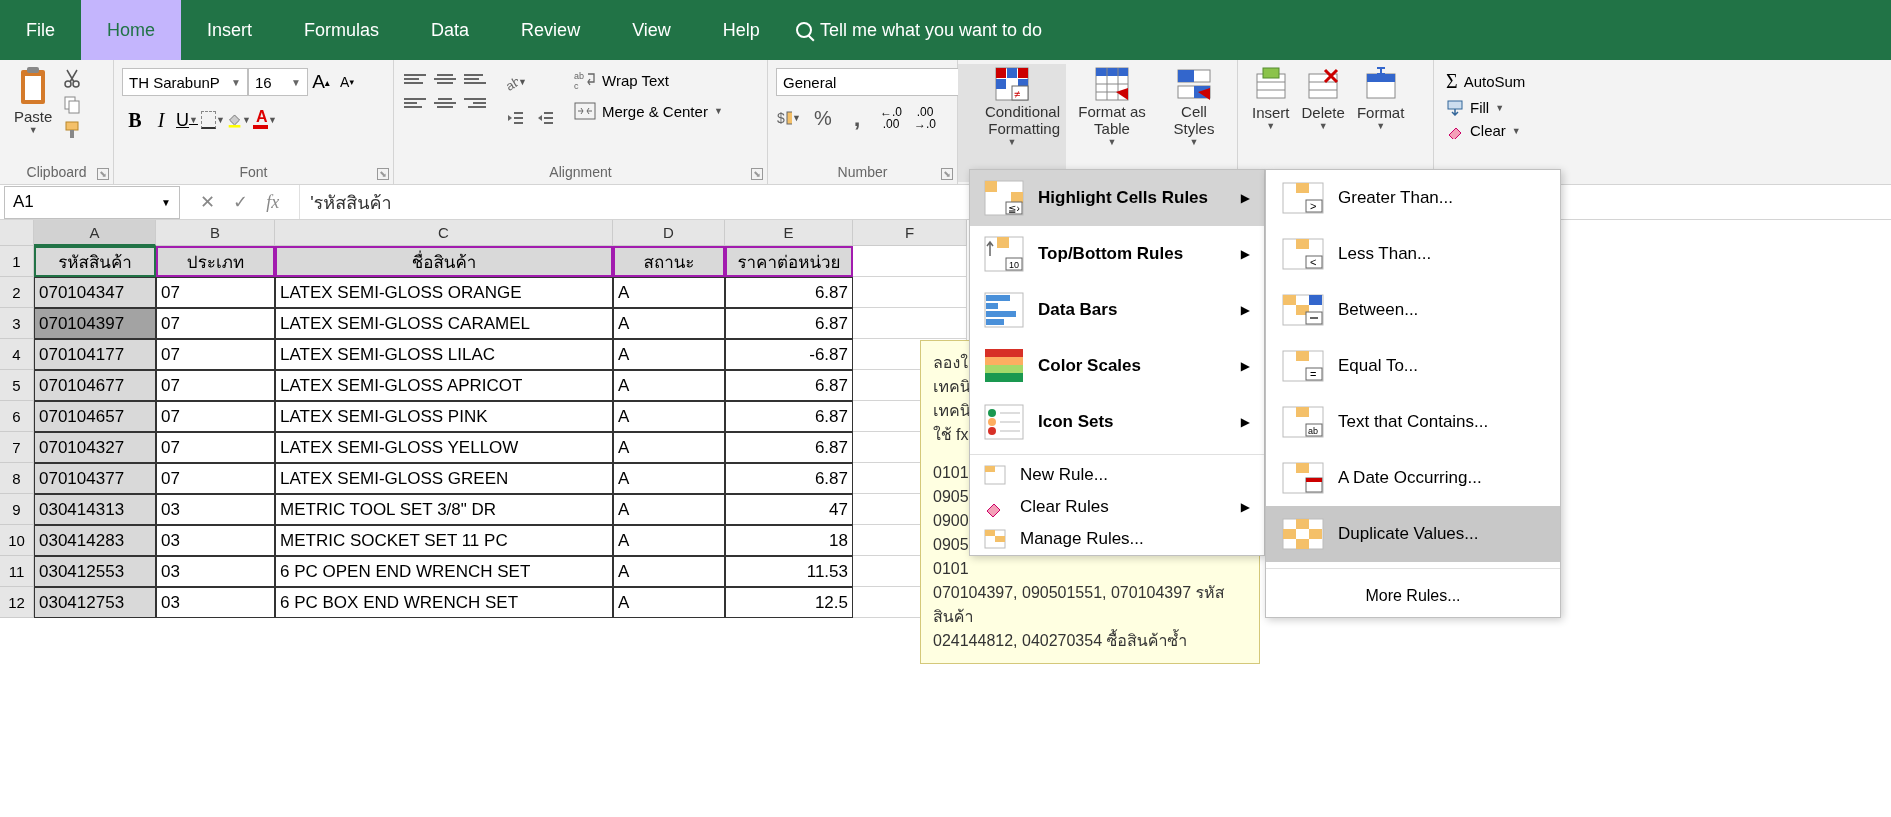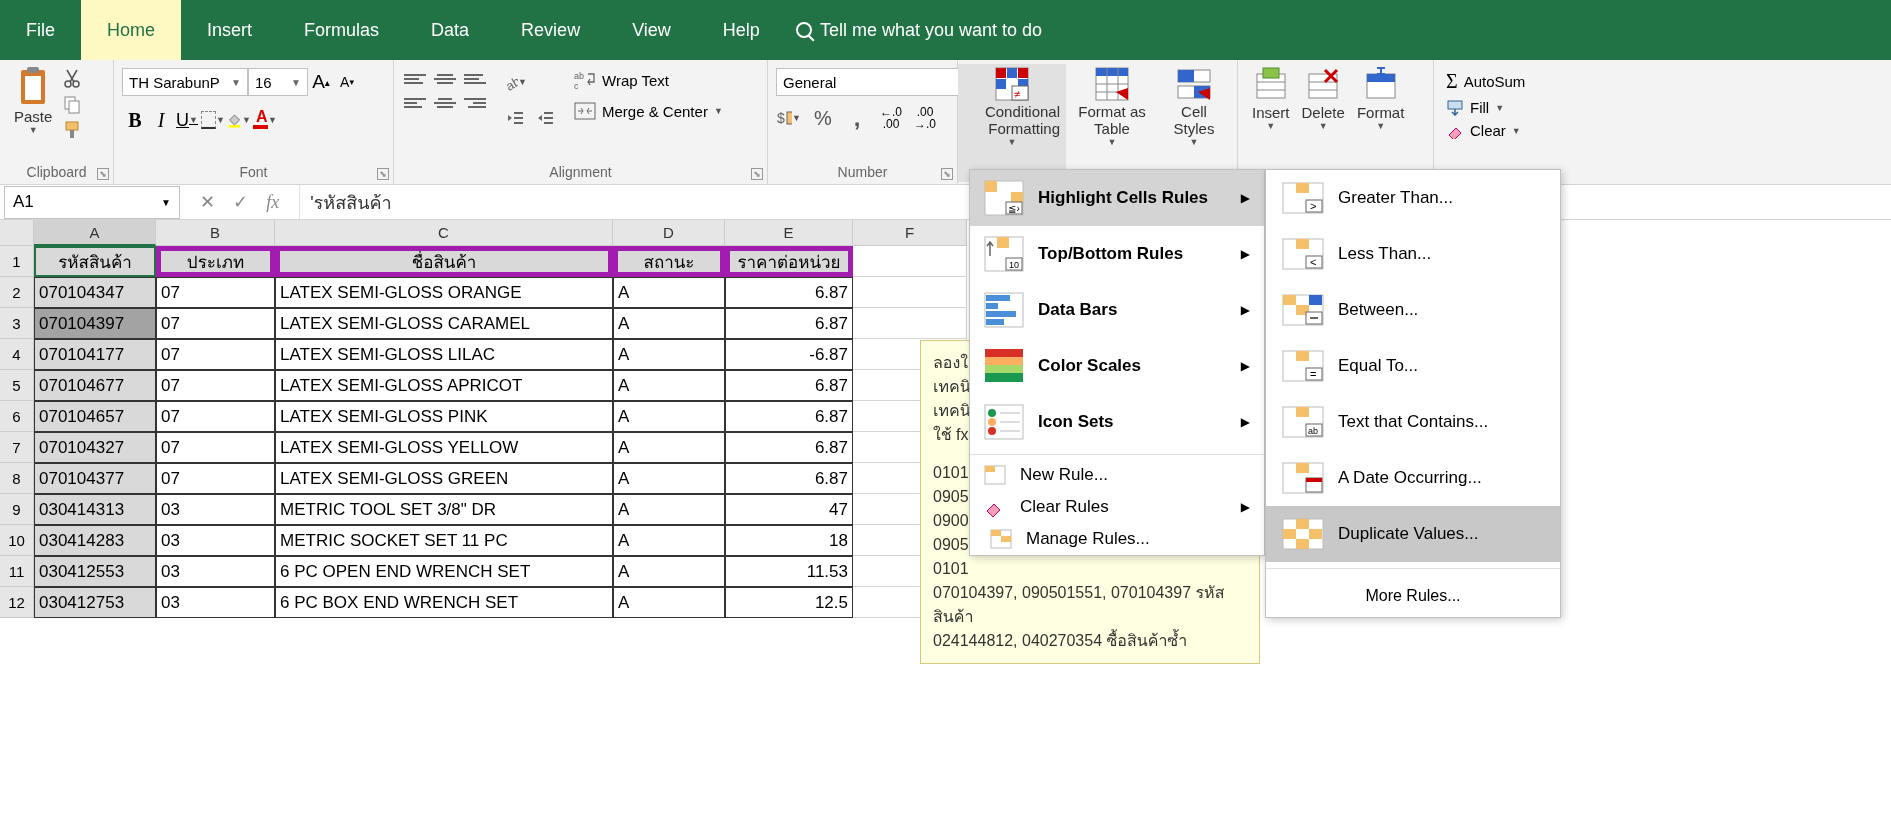--- a/index.html
+++ b/index.html
@@ -1,19 +1,19 @@
 <!DOCTYPE html>
 <html><head>
 <meta charset="utf-8">
 <style>
 *{margin:0;padding:0;box-sizing:border-box;font-family:"Segoe UI",Tahoma,sans-serif;}
 body{background:#fff;width:1891px;height:817px;overflow:hidden;position:relative;}
 .ribbon-tabs{height:60px;background:#217346;display:flex;align-items:center;color:#fff;font-size:18px;}
 .tab{padding:10px 26px;cursor:pointer;height:100%;display:flex;align-items:center;}
-.tab.active{background:#fef9c3;color:#217346;}
+.tab.active{background:#c4b5fd;color:#217346;}
 .tellme{display:flex;align-items:center;gap:8px;margin-left:10px;}
 .tellme .mag{width:16px;height:16px;border:2px solid #fff;border-radius:50%;position:relative;}
 .tellme .mag:after{content:"";position:absolute;width:2px;height:8px;background:#fff;transform:rotate(-45deg);bottom:-6px;right:-2px;}
 .ribbon{height:125px;background:#f3f3f3;border-bottom:1px solid #d4d4d4;display:flex;position:relative;}
 .group{border-right:1px solid #d4d4d4;padding:4px 8px 2px;display:flex;flex-direction:column;position:relative;}
 .group-label{font-size:14px;color:#666;text-align:center;margin-top:auto;padding-bottom:2px;}
 .group-body{flex:1;display:flex;align-items:flex-start;gap:4px;}
 .big-btn{display:flex;flex-direction:column;align-items:center;justify-content:flex-start;padding:2px 6px;font-size:15px;color:#333;cursor:pointer;}
 .big-icon{width:36px;height:36px;margin-bottom:2px;}
 .clipboard-svg{width:36px;height:42px;}
@@ -49,21 +49,21 @@
 .formula-bar{flex:1;padding:0 10px;font-size:18px;color:#333;height:100%;display:flex;align-items:center;border-left:1px solid #e0e0e0;}
 .sheet{position:relative;}
 .col-headers{display:flex;height:26px;}
 .rownum-spacer{width:34px;background:#e6e6e6;border-right:1px solid #ccc;border-bottom:1px solid #ccc;}
 .col-h{background:#e6e6e6;border-right:1px solid #ccc;border-bottom:1px solid #ccc;display:flex;align-items:center;justify-content:center;font-size:15px;color:#333;}
 .col-h.sel{background:#d2d2d2;border-bottom:2px solid #217346;}
 .row{display:flex;height:31px;}
 .rownum{width:34px;background:#e6e6e6;border-right:1px solid #ccc;border-bottom:1px solid #ccc;display:flex;align-items:center;justify-content:center;font-size:15px;}
 .cell{border-right:1px solid #d4d4d4;border-bottom:1px solid #d4d4d4;padding:2px 4px;font-size:17px;display:flex;align-items:center;overflow:hidden;white-space:nowrap;}
 .cA{width:122px;}.cB{width:119px;}.cC{width:338px;}.cD{width:112px;}.cE{width:128px;}.cF{width:114px;}
-.th{background:#d9d9d9;border:5px solid #a21caf;justify-content:center;font-weight:normal;}
+.th{background:#d9d9d9;border:2px solid #a21caf;justify-content:center;font-weight:normal;}
 .td{border:1px solid #333;background:#fff;}
 .num{justify-content:flex-end;}
 .sel-cell{border:2px solid #217346;}
 .tooltip{position:absolute;left:920px;top:340px;width:340px;background:#ffffe1;border:1px solid #d4c87a;padding:10px 12px;font-size:16px;line-height:1.5;color:#333;}
 .cf-menu{position:absolute;left:969px;top:169px;width:296px;background:#fff;border:1px solid #c0c0c0;box-shadow:2px 2px 8px rgba(0,0,0,0.2);z-index:10;}
 .cf-item{display:flex;align-items:center;gap:14px;padding:10px 14px;font-size:17px;cursor:pointer;position:relative;}
 .cf-item.hover{background:#d4d4d4;}
 .cf-item .arr{margin-left:auto;font-size:12px;}
 .cf-sep{height:1px;background:#e0e0e0;margin:4px 0;}
 .cf-icon{width:40px;height:36px;flex-shrink:0;}
@@ -603,21 +603,21 @@
       </svg>
 	<span>New Rule...</span>
   </div>
   <div class="cf-item" style="padding:6px 14px">
 	<svg width="22" height="20" viewBox="0 0 22 20">
         <path d="M3 14 L10 7 L16 13 L9 20 Z" fill="#f4a0b8" stroke="#c06"></path>
       </svg>
 	<span>Clear Rules</span>
       <span class="arr">▶</span>
   </div>
-  <div class="cf-item" style="padding:6px 20px">
+  <div class="cf-item" style="padding:6px 14px">
 	<svg width="22" height="20" viewBox="0 0 22 20">
         <rect x="1" y="1" width="20" height="18" fill="#fff" stroke="#bbb"></rect>
         <rect x="1" y="1" width="10" height="6" fill="#f4c069"></rect>
         <rect x="11" y="7" width="10" height="6" fill="#f4c069"></rect>
       </svg>
 	<span>Manage Rules...</span>
   </div>
 </div>
 
 <div class="sub-menu">

